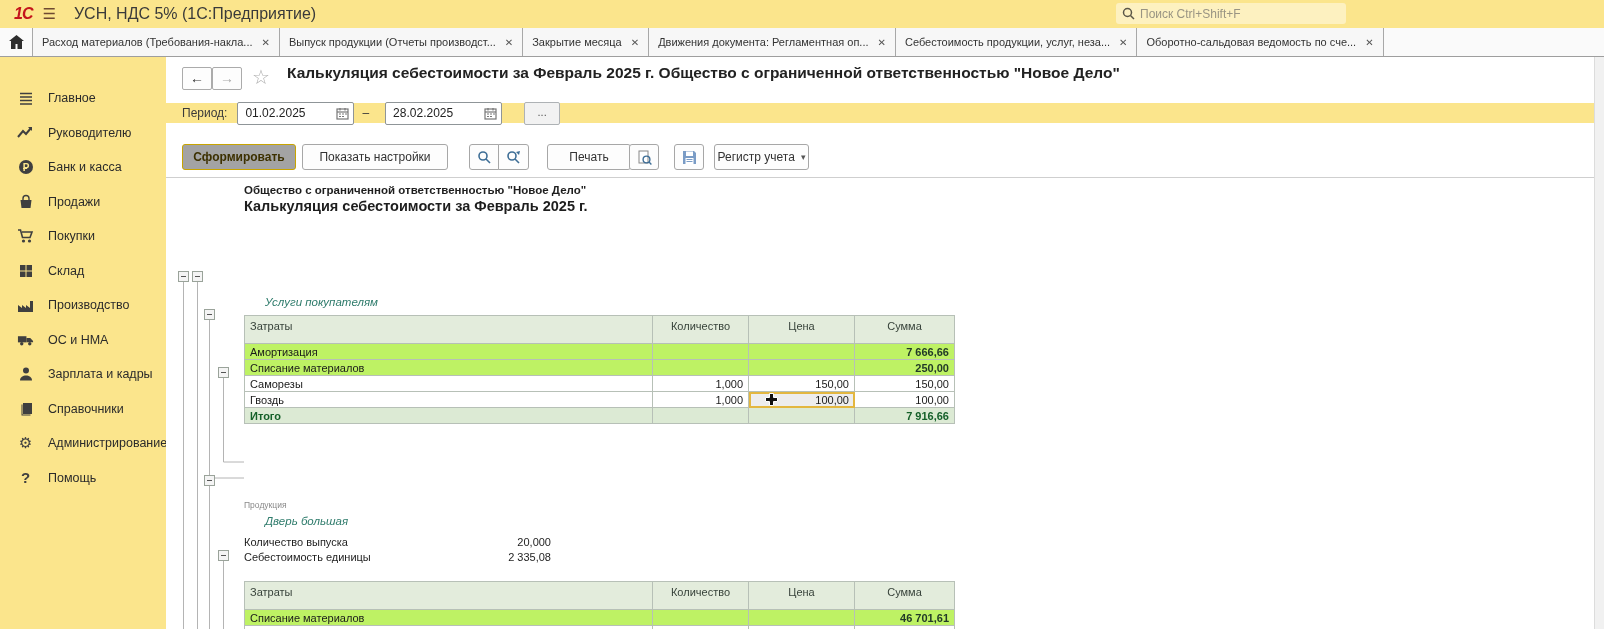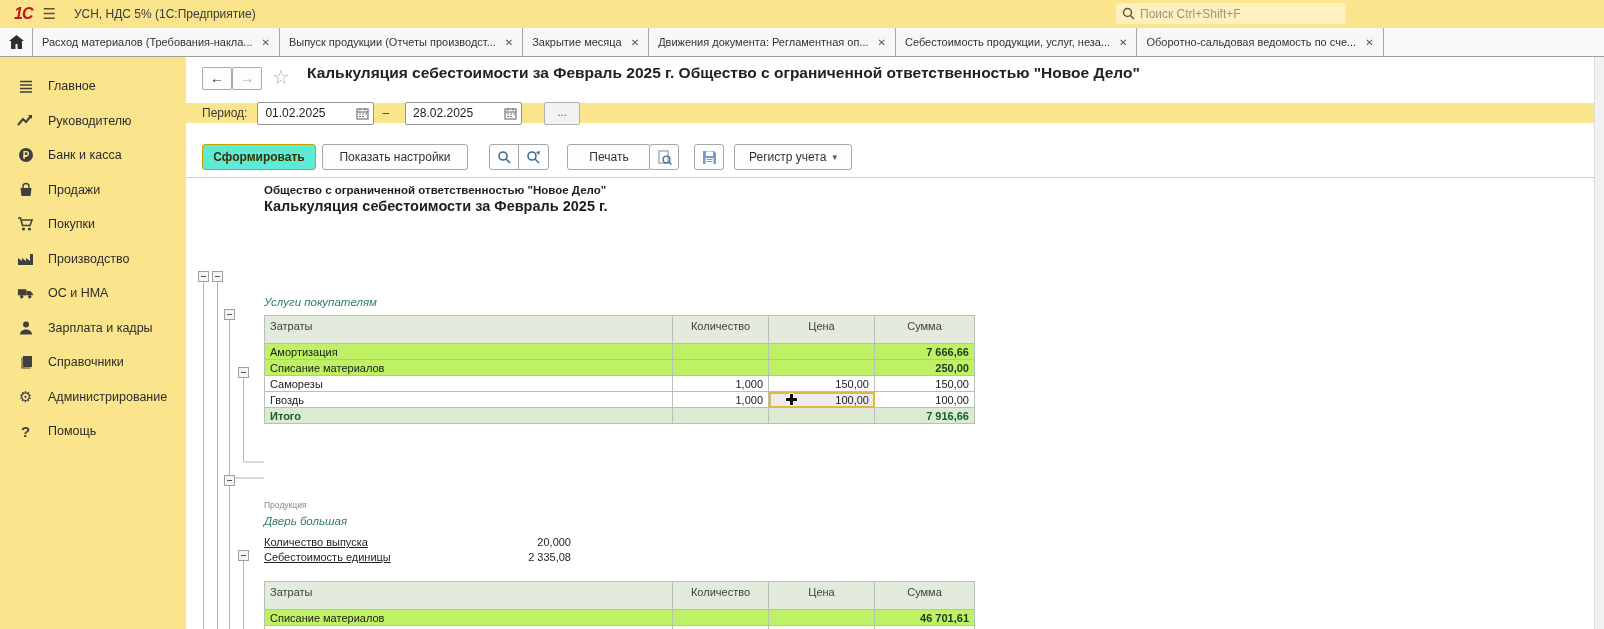--- a/index.html
+++ b/index.html
@@ -3,35 +3,35 @@
 <meta charset="utf-8">
 <style>
   * { margin:0; padding:0; box-sizing:border-box; }
   html,body { width:1604px; height:629px; overflow:hidden;
     font-family:"Liberation Sans", sans-serif; background:#fff; }
 
   
   .topbar { position:relative; height:28px; background:#fbe58c; display:flex; align-items:center; }
   .logo1c { font-weight:bold; font-style:italic; font-size:16px; color:#c4151c; margin:0 10px 0 14px; letter-spacing:-1px; }
   .burger { color:#6e4a32; font-size:15px; margin-right:18px; cursor:pointer; }
-  .win-title { font-size:12px; color:#3a3a3a; }
+  .win-title { font-size:16px; color:#3a3a3a; }
   .searchbox { position:absolute; right:258px; top:3px; width:230px; height:21px; background:rgba(255,255,255,0.45);
     border-radius:3px; display:flex; align-items:center; padding:0 6px; }
   .searchbox .ph { color:#999483; font-size:12px; margin-left:5px; }
 
   
   .tabbar { height:29px; background:#fafafa; border-bottom:1px solid #9e9e9e; display:flex; align-items:stretch; }
   .hometab { width:33px; display:flex; align-items:center; justify-content:center; border-right:1px solid #a8a8a8; cursor:pointer; }
   .tab { display:flex; align-items:center; padding:0 9px; border-right:1px solid #a8a8a8; background:#f7f7f7; cursor:pointer; max-width:285px; }
   .tab .lbl { font-size:11px; color:#333; white-space:nowrap; overflow:hidden; }
   .tab .x { font-size:10px; color:#555; margin-left:9px; cursor:pointer; }
 
   
   .body { display:flex; height:572px; }
-  .sidebar { width:186px; background:#fbe58c; padding-top:12px; flex:none; }
+  .sidebar { width:166px; background:#fbe58c; padding-top:24px; flex:none; }
   .side-item { height:34.5px; display:flex; align-items:center; padding-left:17px; cursor:pointer; }
   .side-item .icn { width:17px; height:17px; margin-right:14px; display:flex; align-items:center; justify-content:center;
     color:#3f3f3f; font-size:15px; flex:none; }
   .side-item .icn svg { display:block; }
   .side-item .lbl { font-size:12.5px; color:#2b2b2b; }
 
   .main { position:relative; flex:1; background:#fff; }
 
   
   .nav-btn { position:absolute; top:10px; width:30px; height:23px; background:#fdfdfd; border:1px solid #ababab;
@@ -49,43 +49,43 @@
     display:flex; align-items:center; justify-content:space-between; padding:0 4px 0 7px; margin-left:10px; cursor:text; }
   .date-input .val { font-size:12px; color:#222; }
   .dash { font-size:12px; color:#3a3a3a; margin:0 6px 0 8px; }
   .more-btn { width:36px; height:23px; margin-left:22px; background:#f2f2f2; border:1px solid #aeb2b5; border-radius:2px;
     font-size:11px; color:#555; text-align:center; line-height:19px; cursor:pointer; }
 
   
   .toolbar { position:absolute; left:0; top:78px; right:0; height:43px; border-bottom:1px solid #cfcfcf; }
   .btn { position:absolute; top:9px; height:26px; background:#fdfdfd; border:1px solid #a7a7a7; border-radius:3px;
     font-size:12px; color:#333; text-align:center; cursor:pointer; display:flex; align-items:center; justify-content:center; }
-  .btn-generate { left:16px; width:114px; background:#5eead4; border:1px solid #c8a400; font-weight:bold; color:#3c3000; }
+  .btn-generate { left:16px; width:114px; background:#a3a3a3; border:1px solid #c8a400; font-weight:bold; color:#3c3000; }
   .btn-settings { left:136px; width:146px; }
   .btn-find { left:303px; width:30px; border-radius:3px 0 0 3px; }
   .btn-find2 { left:332px; width:31px; border-radius:0 3px 3px 0; }
   .btn-print { left:381px; width:84px; }
   .btn-preview { left:463px; width:30px; }
   .btn-save { left:508px; width:30px; }
-  .btn-register { left:548px; width:118px; }
+  .btn-register { left:548px; width:95px; }
   .btn .drop { font-size:9px; color:#555; margin-left:6px; }
 
   
   .report { position:absolute; left:0; top:121px; right:0; bottom:0; }
   .outline-svg { position:absolute; left:0; top:0; pointer-events:none; }
   .colbox { position:absolute; width:11px; height:11px; background:#f4f4f4; border:1px solid #9aa39a; cursor:pointer; }
   .colbox::after { content:""; position:absolute; left:2px; top:4px; width:5px; height:1px; background:#555; }
 
   .company { position:absolute; left:78px; top:6px; font-size:11.5px; font-weight:bold; color:#1e1e1e; }
   .rep-title { position:absolute; left:78px; top:20px; font-size:14.5px; font-weight:bold; color:#1e1e1e; }
-  .sec-head { position:absolute; font-size:11.5px; font-style:italic; color:#2e7b6b; }
+  .sec-head { position:absolute; font-size:11.5px; font-style:italic; color:#2e7b6b;margin-left:21px; }
   .kicker { position:absolute; left:78px; top:322px; font-size:8.5px; color:#8a8a8a; }
   .facts { position:absolute; left:78px; top:358px; }
   .fact { display:flex; height:15px; }
-  .fact .fl { width:150px; font-size:11px; color:#1e1e1e;text-decoration:underline; }
+  .fact .fl { width:150px; font-size:11px; color:#1e1e1e; }
   .fact .fv { width:157px; font-size:11px; color:#1e1e1e; text-align:right; }
 
   table.rep { position:absolute; left:78px; border-collapse:collapse; table-layout:fixed; }
   table.rep col.c0 { width:408px; } table.rep col.c1 { width:96px; }
   table.rep col.c2 { width:106px; } table.rep col.c3 { width:100px; }
   table.rep td { border:1px solid #b7c0b7; font-size:11px; color:#1a1a1a; padding:0 5px;
     height:16px; overflow:hidden; white-space:nowrap; }
   table.rep tr.hdr td { background:#e3ecdc; height:28px; color:#37423a; vertical-align:top; padding-top:4px; }
   table.rep tr.hdr td.num { text-align:center; }
   table.rep td.num { text-align:right; }
@@ -190,20 +190,31 @@
           <svg width="17" height="16" viewBox="0 0 17 16">
             <path d="M1 2h2.5l2 7.5h7.5l2-5.5H5" fill="none" stroke="#3f3f3f" stroke-width="1.6"></path>
             <circle cx="6.5" cy="13" r="1.6" fill="#3f3f3f"></circle>
             <circle cx="12.5" cy="13" r="1.6" fill="#3f3f3f"></circle>
           </svg>
         </span>
       <span class="lbl">Покупки</span>
       </div>
     <div class="side-item">
       <span class="icn">
+          <svg width="16" height="16" viewBox="0 0 16 16">
+            <rect x="2" y="2" width="5.5" height="5.5" fill="#3f3f3f"></rect>
+            <rect x="8.5" y="2" width="5.5" height="5.5" fill="#3f3f3f"></rect>
+            <rect x="2" y="8.5" width="5.5" height="5.5" fill="#3f3f3f"></rect>
+            <rect x="8.5" y="8.5" width="5.5" height="5.5" fill="#3f3f3f"></rect>
+          </svg>
+        </span>
+      <span class="lbl">Склад</span>
+      </div>
+    <div class="side-item">
+      <span class="icn">
           <svg width="17" height="15" viewBox="0 0 17 15">
             <path d="M1 14V7l4 3V7l4 3V7l4 3V3h3v11z" fill="#3f3f3f"></path>
           </svg>
         </span>
       <span class="lbl">Производство</span>
       </div>
     <div class="side-item">
       <span class="icn">
           <svg width="18" height="14" viewBox="0 0 18 14">
             <rect x="1" y="3" width="9" height="6.5" fill="#3f3f3f"></rect>

